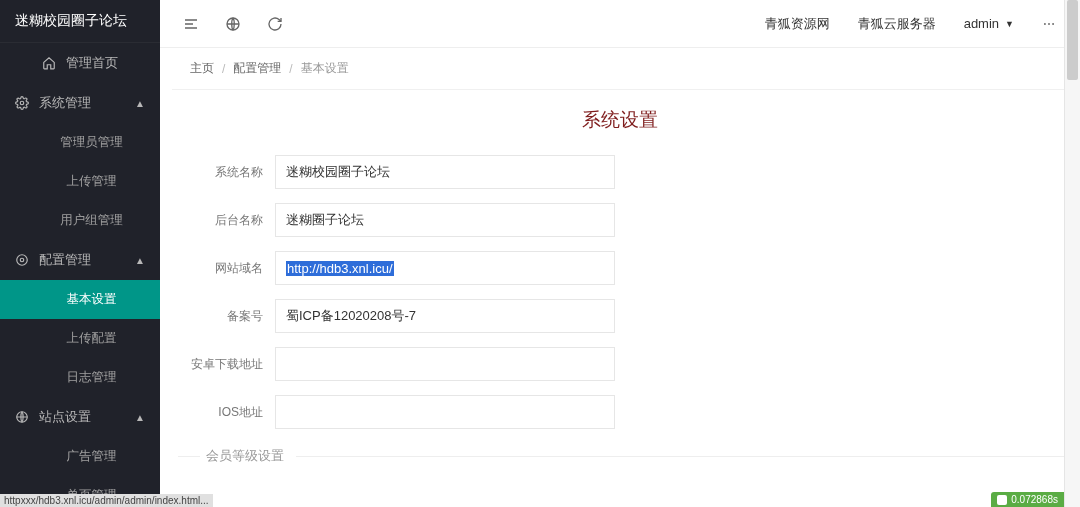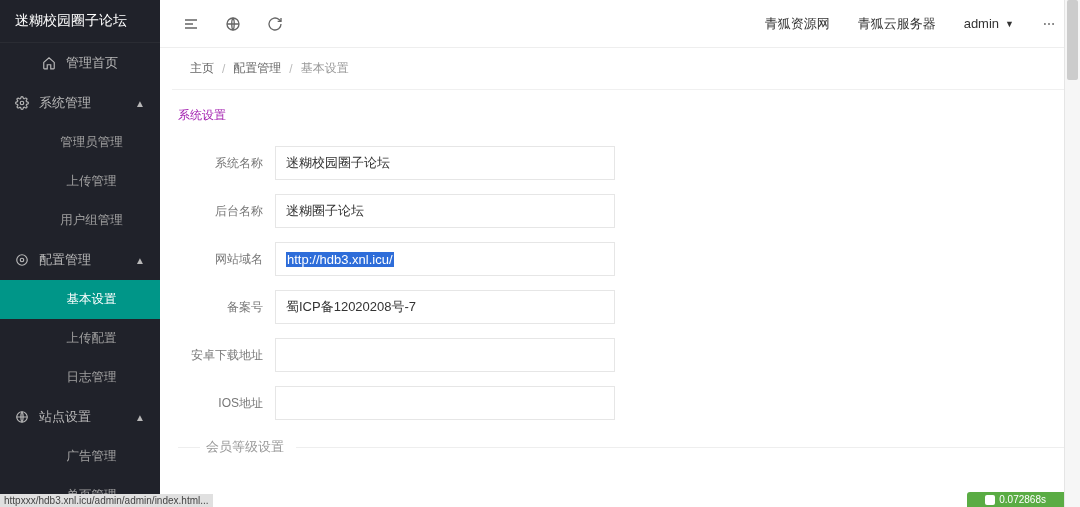--- a/index.html
+++ b/index.html
@@ -25,38 +25,38 @@
     .top-link { padding: 0 14px; height: 48px; display: flex; align-items: center; color: #333; cursor: pointer; font-size: 13px; }
     .caret-down { margin-left: 6px; font-size: 9px; }
     
     
     .breadcrumb { padding: 12px 18px; color: #999; font-size: 12px; border-bottom: 1px solid #f0f0f0; display: flex; align-items: center; gap: 8px; margin-left: 12px; }
     .breadcrumb-link { color: #666; cursor: pointer; }
     .breadcrumb-sep { color: #bbb; }
     
     
     .content { flex: 1; overflow-y: auto; background: #fff; padding: 5px 18px 18px; }
-    .panel-title { font-size: 12px; color: #a21caf; padding: 12px 0; }
+    .panel-title { font-size: 19px; color: #7f1d1d; padding: 12px 0; text-align: center; }
     .form-section { padding: 10px 0; }
     .legend { color: #999; font-size: 13px; margin: 18px 0 16px 28px; position: relative; }
     .legend::before, .legend::after { content: ""; position: absolute; top: 50%; height: 1px; background: #eee; }
     .legend::before { left: -28px; width: 22px; }
     .legend::after { left: 90px; right: -500px; width: auto; }
     .form-row { display: flex; align-items: center; margin-bottom: 14px; }
     .form-label { width: 85px; text-align: right; color: #777; font-size: 12px; margin-right: 12px; }
     .form-input { width: 340px; height: 34px; border: 1px solid #e6e6e6; padding: 0 10px; font-size: 13px; color: #333; outline: none; }
     .sel-highlight { background: #2e6dd9; color: #fff; padding: 0 1px; }
     
     
     .right-edge { position: absolute; right: 0; top: 0; width: 16px; height: 100%; border-left: 1px solid #e5e5e5; background: #f6f6f6; }
     .right-edge-thumb { position: absolute; top: 0; left: 2px; right: 2px; height: 80px; background: #ccc; border-radius: 2px; }
     
     
     .bottom-left-hint { position: absolute; bottom: 0; left: 0; background: #e0e0e0; color: #444; font-size: 10px; padding: 1px 4px; }
-    .bottom-right-badge { position: absolute; bottom: 0; right: 16px; background: #5aac44; color: #fff; font-size: 10px; padding: 2px 18px; border-top-left-radius: 3px; display: flex; align-items: center; gap: 4px; }
+    .bottom-right-badge { position: absolute; bottom: 0; right: 16px; background: #5aac44; color: #fff; font-size: 10px; padding: 2px 6px; border-top-left-radius: 3px; display: flex; align-items: center; gap: 4px; }
     .leaf-icon { width: 10px; height: 10px; background: #fff; border-radius: 2px; display: inline-block; }
   </style>
 </head>
 <body>
 
 <div class="app">
 
   <div class="sidebar">
     <div class="sidebar-brand">迷糊校园圈子论坛</div>
 

